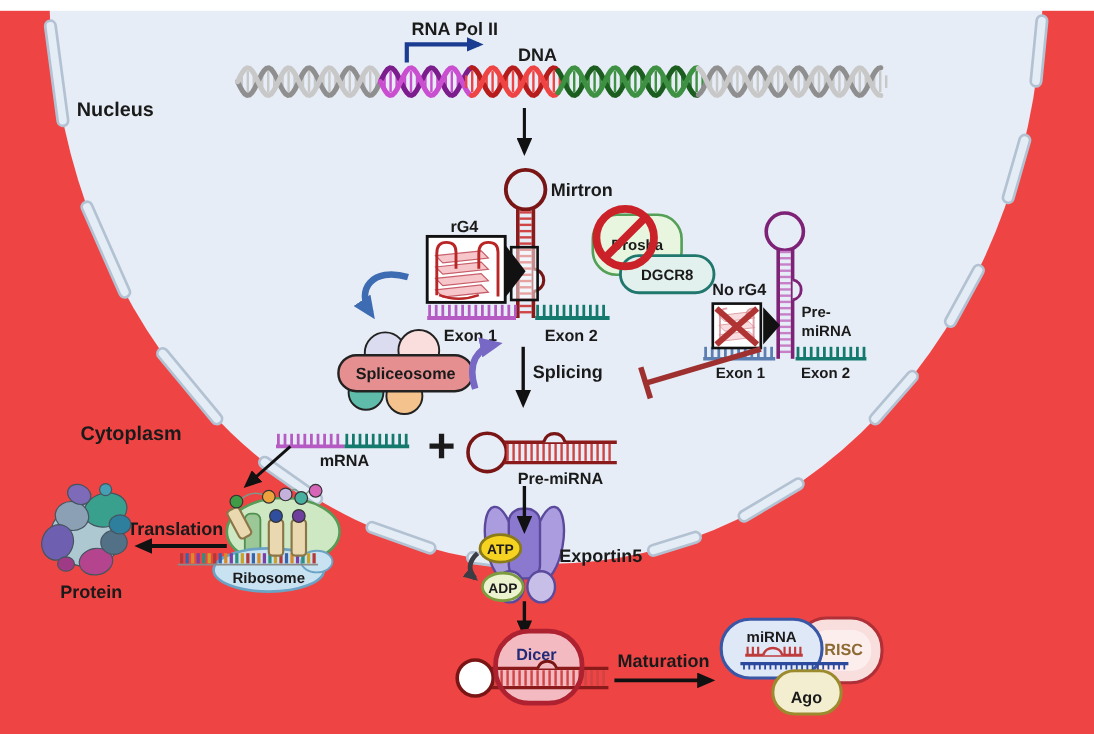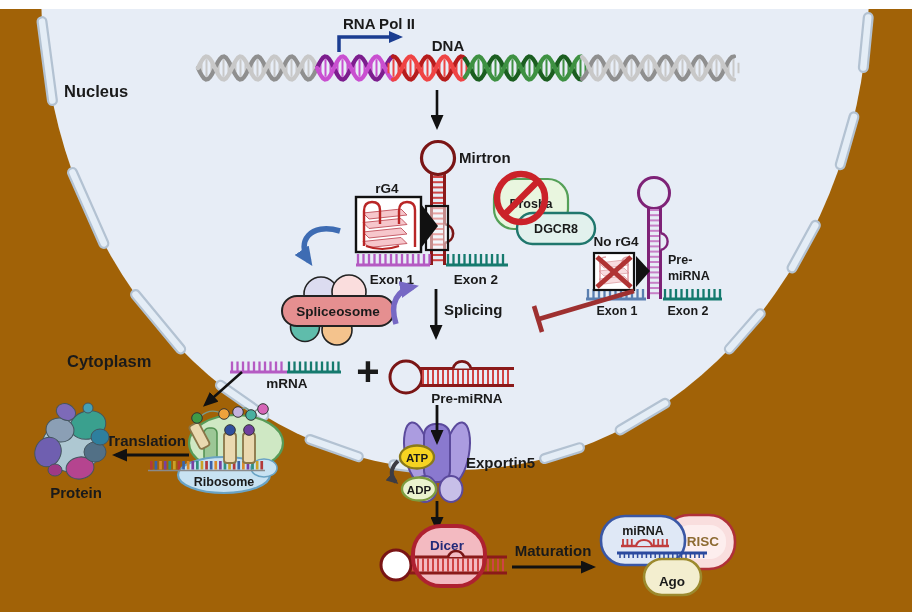--- a/index.html
+++ b/index.html
@@ -1,16 +1,16 @@
 <!DOCTYPE html>
 <html><head>
 <meta charset="utf-8">
 <style>
   html,body{margin:0;padding:0;background:#fff;}
-  .canvas{position:relative;width:912px;height:612px;background:#a16207;overflow:hidden;}
+  .canvas{position:relative;width:912px;height:612px;background:#ef4444;overflow:hidden;}
   svg text{font-family:"Liberation Sans","DejaVu Sans",sans-serif;font-weight:bold;fill:#1a1a1a;}
   .t16{font-size:16.5px;}
   .t15{font-size:15px;}
   .t13{font-size:13.5px;}
   .t12{font-size:12.5px;}
   .t11{font-size:11.5px;}
   .navy{fill:#222a78;}
   .gold{fill:#8d6b33;}
 </style>
 </head>

